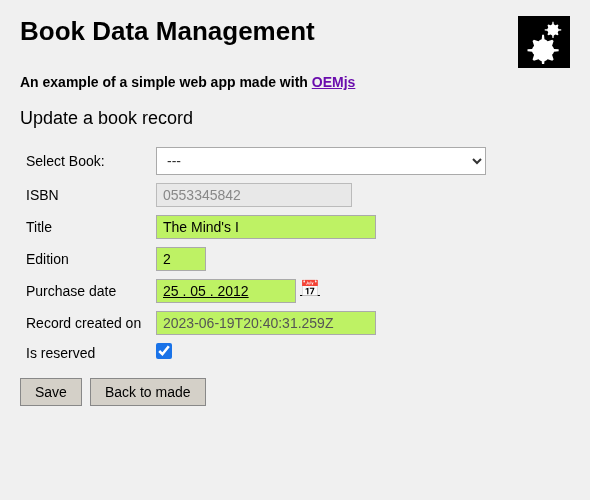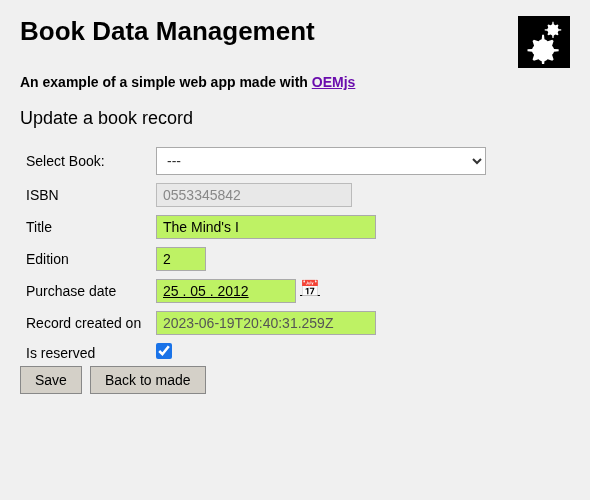--- a/index.html
+++ b/index.html
@@ -153,21 +153,21 @@
       color: #555;
     }
 
     input[type="checkbox"] {
       width: 16px;
       height: 16px;
       accent-color: #1a73e8;
     }
 
     .btn-row {
-      margin-top: 0;
+      margin-top: 12px;
       display: flex;
       gap: 8px;
       align-items: flex-end;
     }
 
     .btn {
       padding: 5px 14px;
       font-size: 14px;
       border: 1px solid #888;
       background: #d4d0c8;

